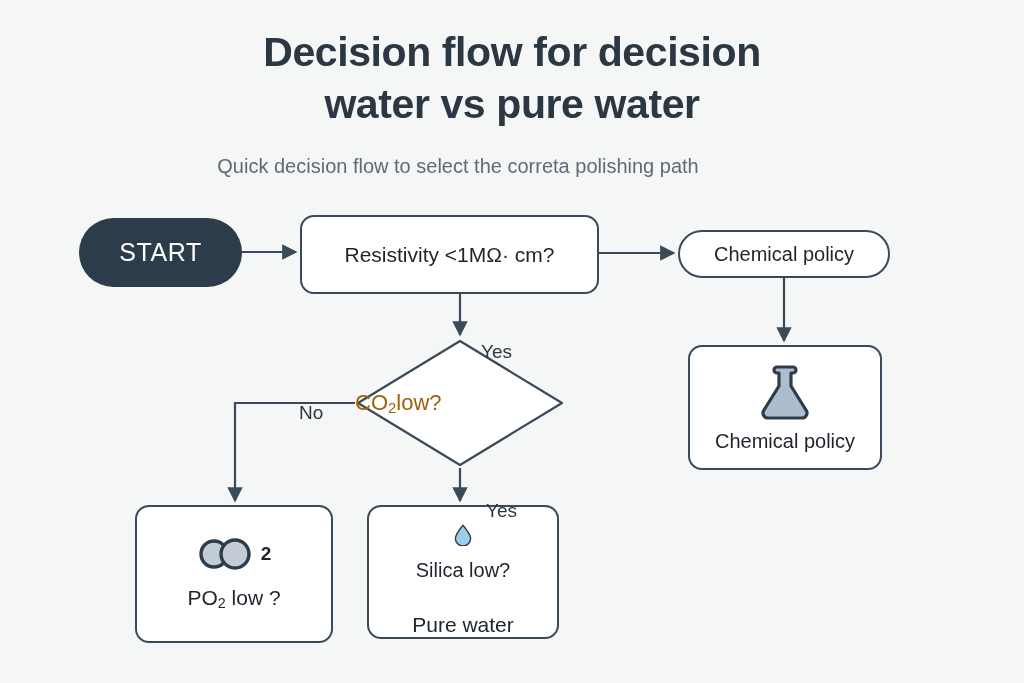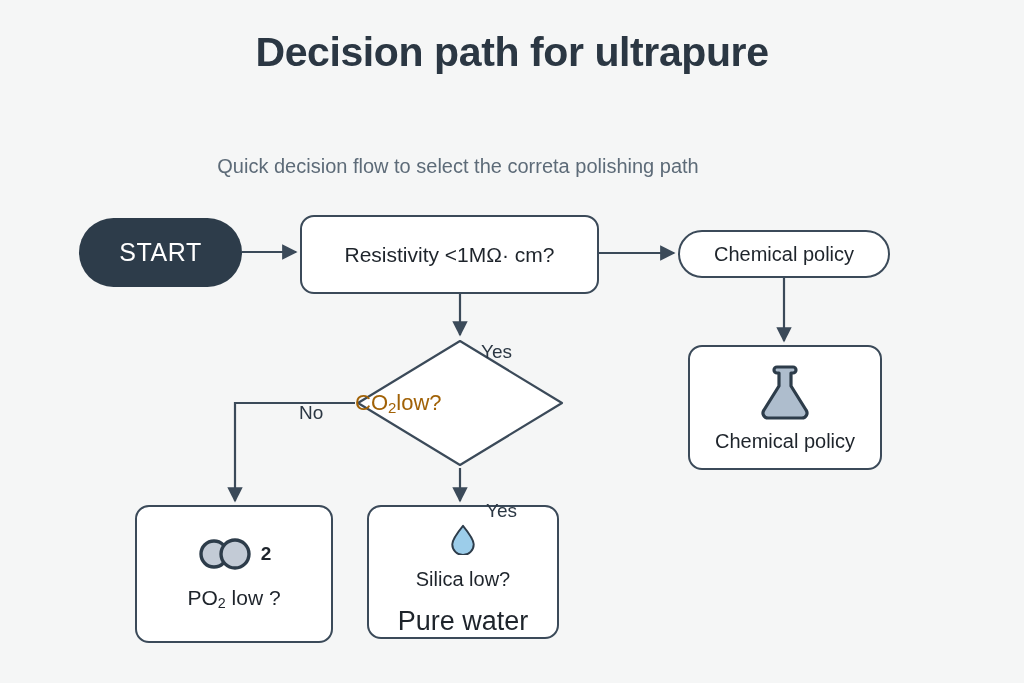--- a/index.html
+++ b/index.html
@@ -67,21 +67,21 @@
     left:135px; top:505px; width:198px; height:138px;
     gap:14px;
   }
   .card-left .cap { font-size:21px; }
 
   .card-mid {
     left:367px; top:505px; width:192px; height:134px;
     gap:13px; justify-content:flex-start; padding-top:17px;
   }
   .card-mid .cap { font-size:20px; }
-  .card-mid .cap2 { font-size:27px; margin-top:2px; }
+  .card-mid .cap2 { font-size:21px; margin-top:18px; }
 
   .diamond {
     left:355px; top:338px; width:210px; height:130px;
   }
   .diamond .dlabel {
     position:absolute; left:0; top:0; width:210px; height:130px;
     display:flex; flex-direction:row;
     align-items:center; 
     font-size:22px; line-height:1.28; color:#a16207; text-align:center;
   }
@@ -96,21 +96,22 @@
 
   sub { font-size:0.68em; vertical-align:-0.22em; }
   .co2num { font-weight:bold; font-size:19px; vertical-align:-0.12em; }
 </style>
 </head>
 <body>
 
 <div id="stage">
 
   <div class="title">
-    <div>Decision path for ultrapure</div>
+    <div>Decision flow for decision</div>
+    <div>water vs pure water</div>
   </div>
 
   <div class="subtitle">Quick decision flow to select the correta polishing path</div>
 
   <svg id="wires" viewBox="0 0 1024 683" xmlns="http://www.w3.org/2000/svg">
     <defs>
       <marker id="ah" viewBox="0 0 10 10" refX="9" refY="5" markerWidth="7" markerHeight="7" orient="auto-start-reverse">
         <path d="M 0 0 L 10 5 L 0 10 z" fill="#3b4a59"></path>
       </marker>
     </defs>

